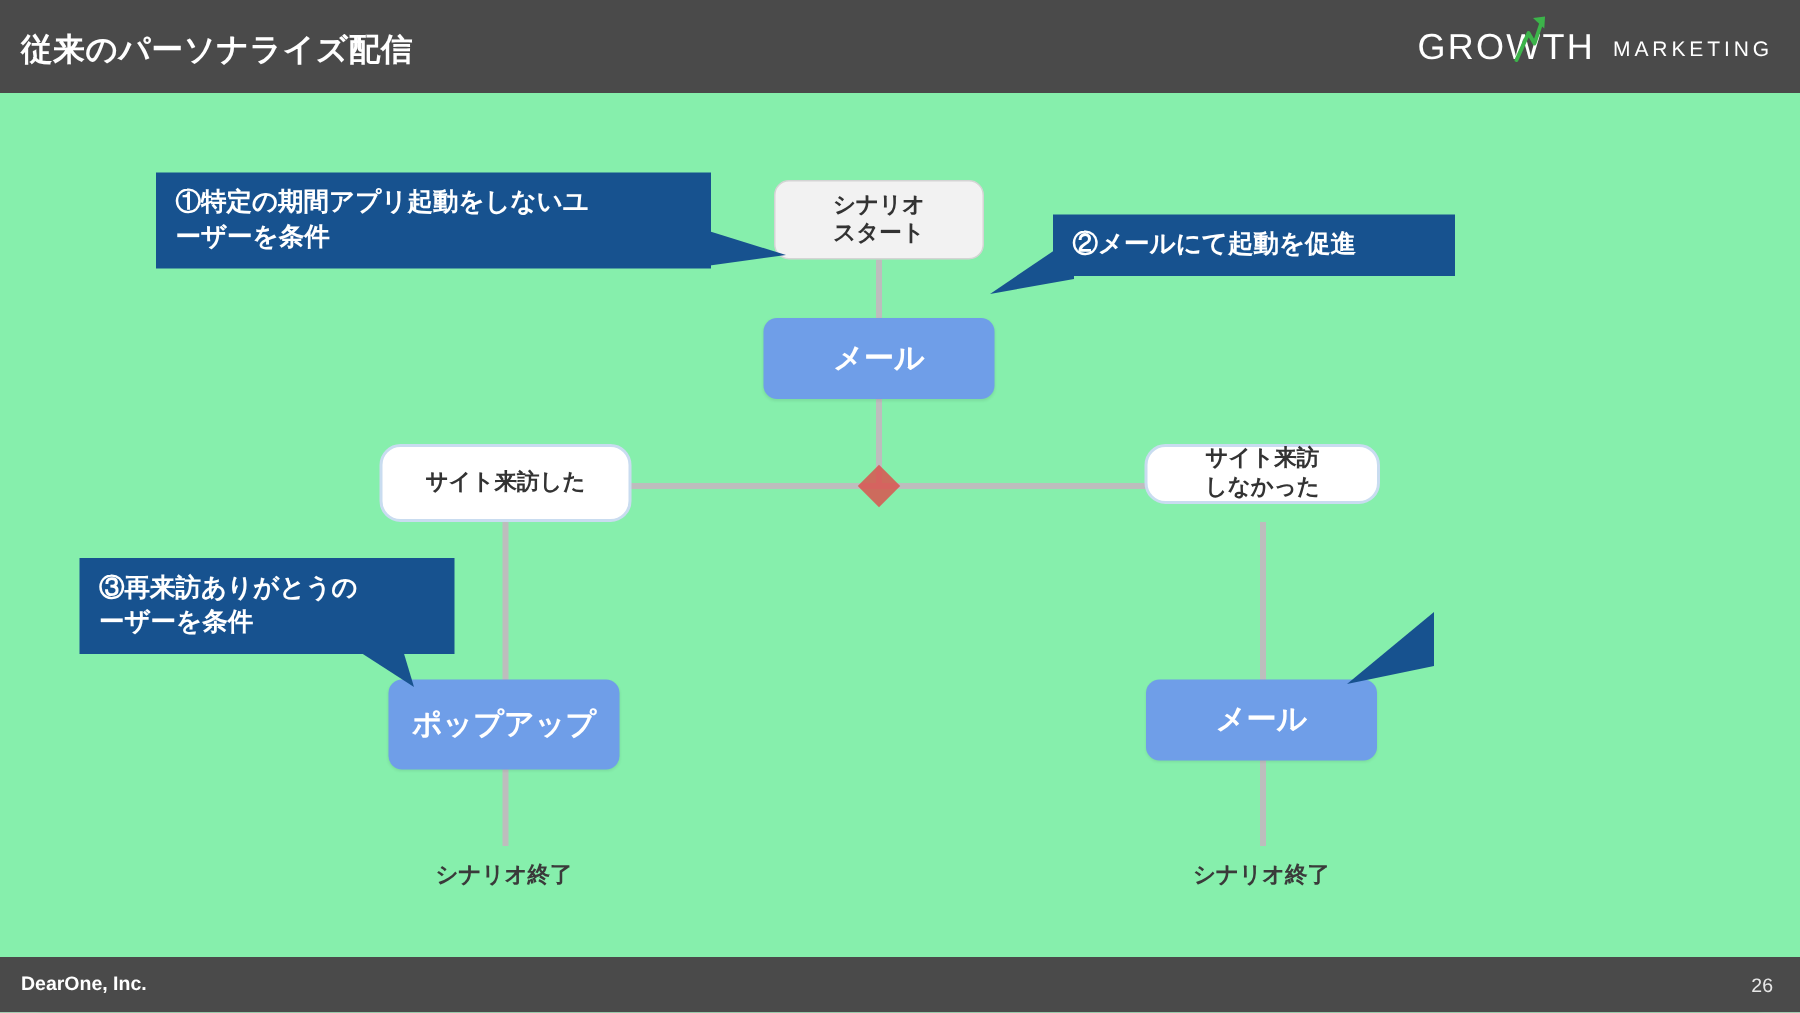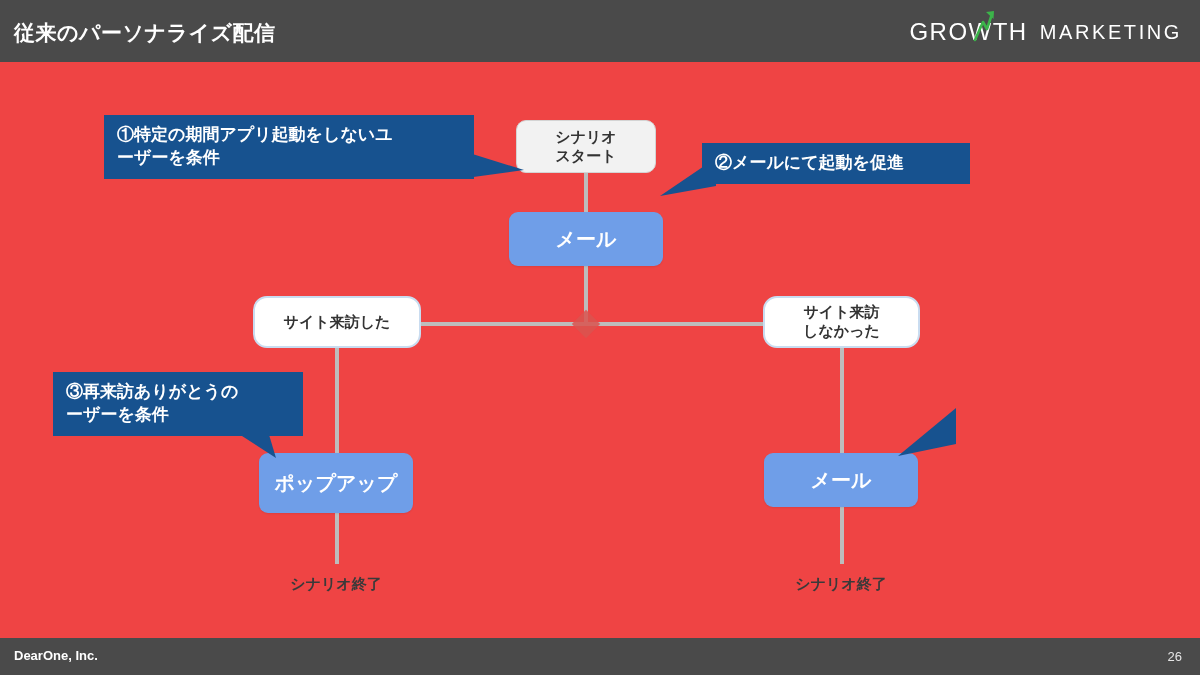--- a/index.html
+++ b/index.html
@@ -3,40 +3,40 @@
 <meta charset="utf-8">
 <style>
   * { margin:0; padding:0; box-sizing:border-box; }
   body {
     width:1200px; height:675px;
     background:#ffffff;
     font-family:"Liberation Sans", sans-serif;
     overflow:hidden;
     position:relative;
   }
-  #slide { position:relative; width:1200px; height:675px; background:#ef4444;border-radius:29px; }
+  #slide { position:relative; width:1200px; height:675px; background:#86efac;border-radius:29px; }
 
   
   .header {
     position:absolute; left:0; top:0; width:1200px; height:62px;
     background:#4a4a4a;
   }
   .header-title {
     position:absolute; left:14px; top:19px;
     color:#ffffff; font-size:21px; font-weight:bold;
     letter-spacing:0.5px;
   }
   .logo { position:absolute; right:18px; top:17px; height:30px; display:flex; align-items:center; }
   .logo-growth {
     position:relative;
     color:#ffffff; font-size:24px; letter-spacing:1.5px; font-weight:400;
   }
   .logo-arrow { position:absolute; left:62px; top:-8px; width:26px; height:34px; }
   .logo-marketing {
-    color:#ffffff; font-size:20px; letter-spacing:2.6px; margin-left:12px; font-weight:400;
+    color:#ffffff; font-size:14px; letter-spacing:2.6px; margin-left:12px; font-weight:400;
   }
 
   
   .footer {
     position:absolute; left:0; bottom:0; width:1200px; height:37px;
     background:#4a4a4a;
   }
   .footer-brand {
     position:absolute; left:14px; top:10px;
     color:#ffffff; font-size:13px; font-weight:bold;
@@ -140,21 +140,21 @@
     </div>
 
     <div class="node node-blue" style="left:509px; top:150px; width:154px; height:54px;">
       <span>メール</span>
     </div>
 
     <div class="node node-cond" style="left:253px; top:234px; width:168px; height:52px;">
       <span>サイト来訪した</span>
     </div>
 
-    <div class="node node-cond" style="left:763px; top:234px; width:157px; height:52px; flex-direction:column;">
+    <div class="node node-cond" style="left:763px; top:234px; width:157px; height:40px; flex-direction:column;">
       <span>サイト来訪</span>
       <span>しなかった</span>
     </div>
 
     <div class="node node-blue" style="left:259px; top:391px; width:154px; height:60px;">
       <span>ポップアップ</span>
     </div>
 
     <div class="node node-blue" style="left:764px; top:391px; width:154px; height:54px;">
       <span>メール</span>

